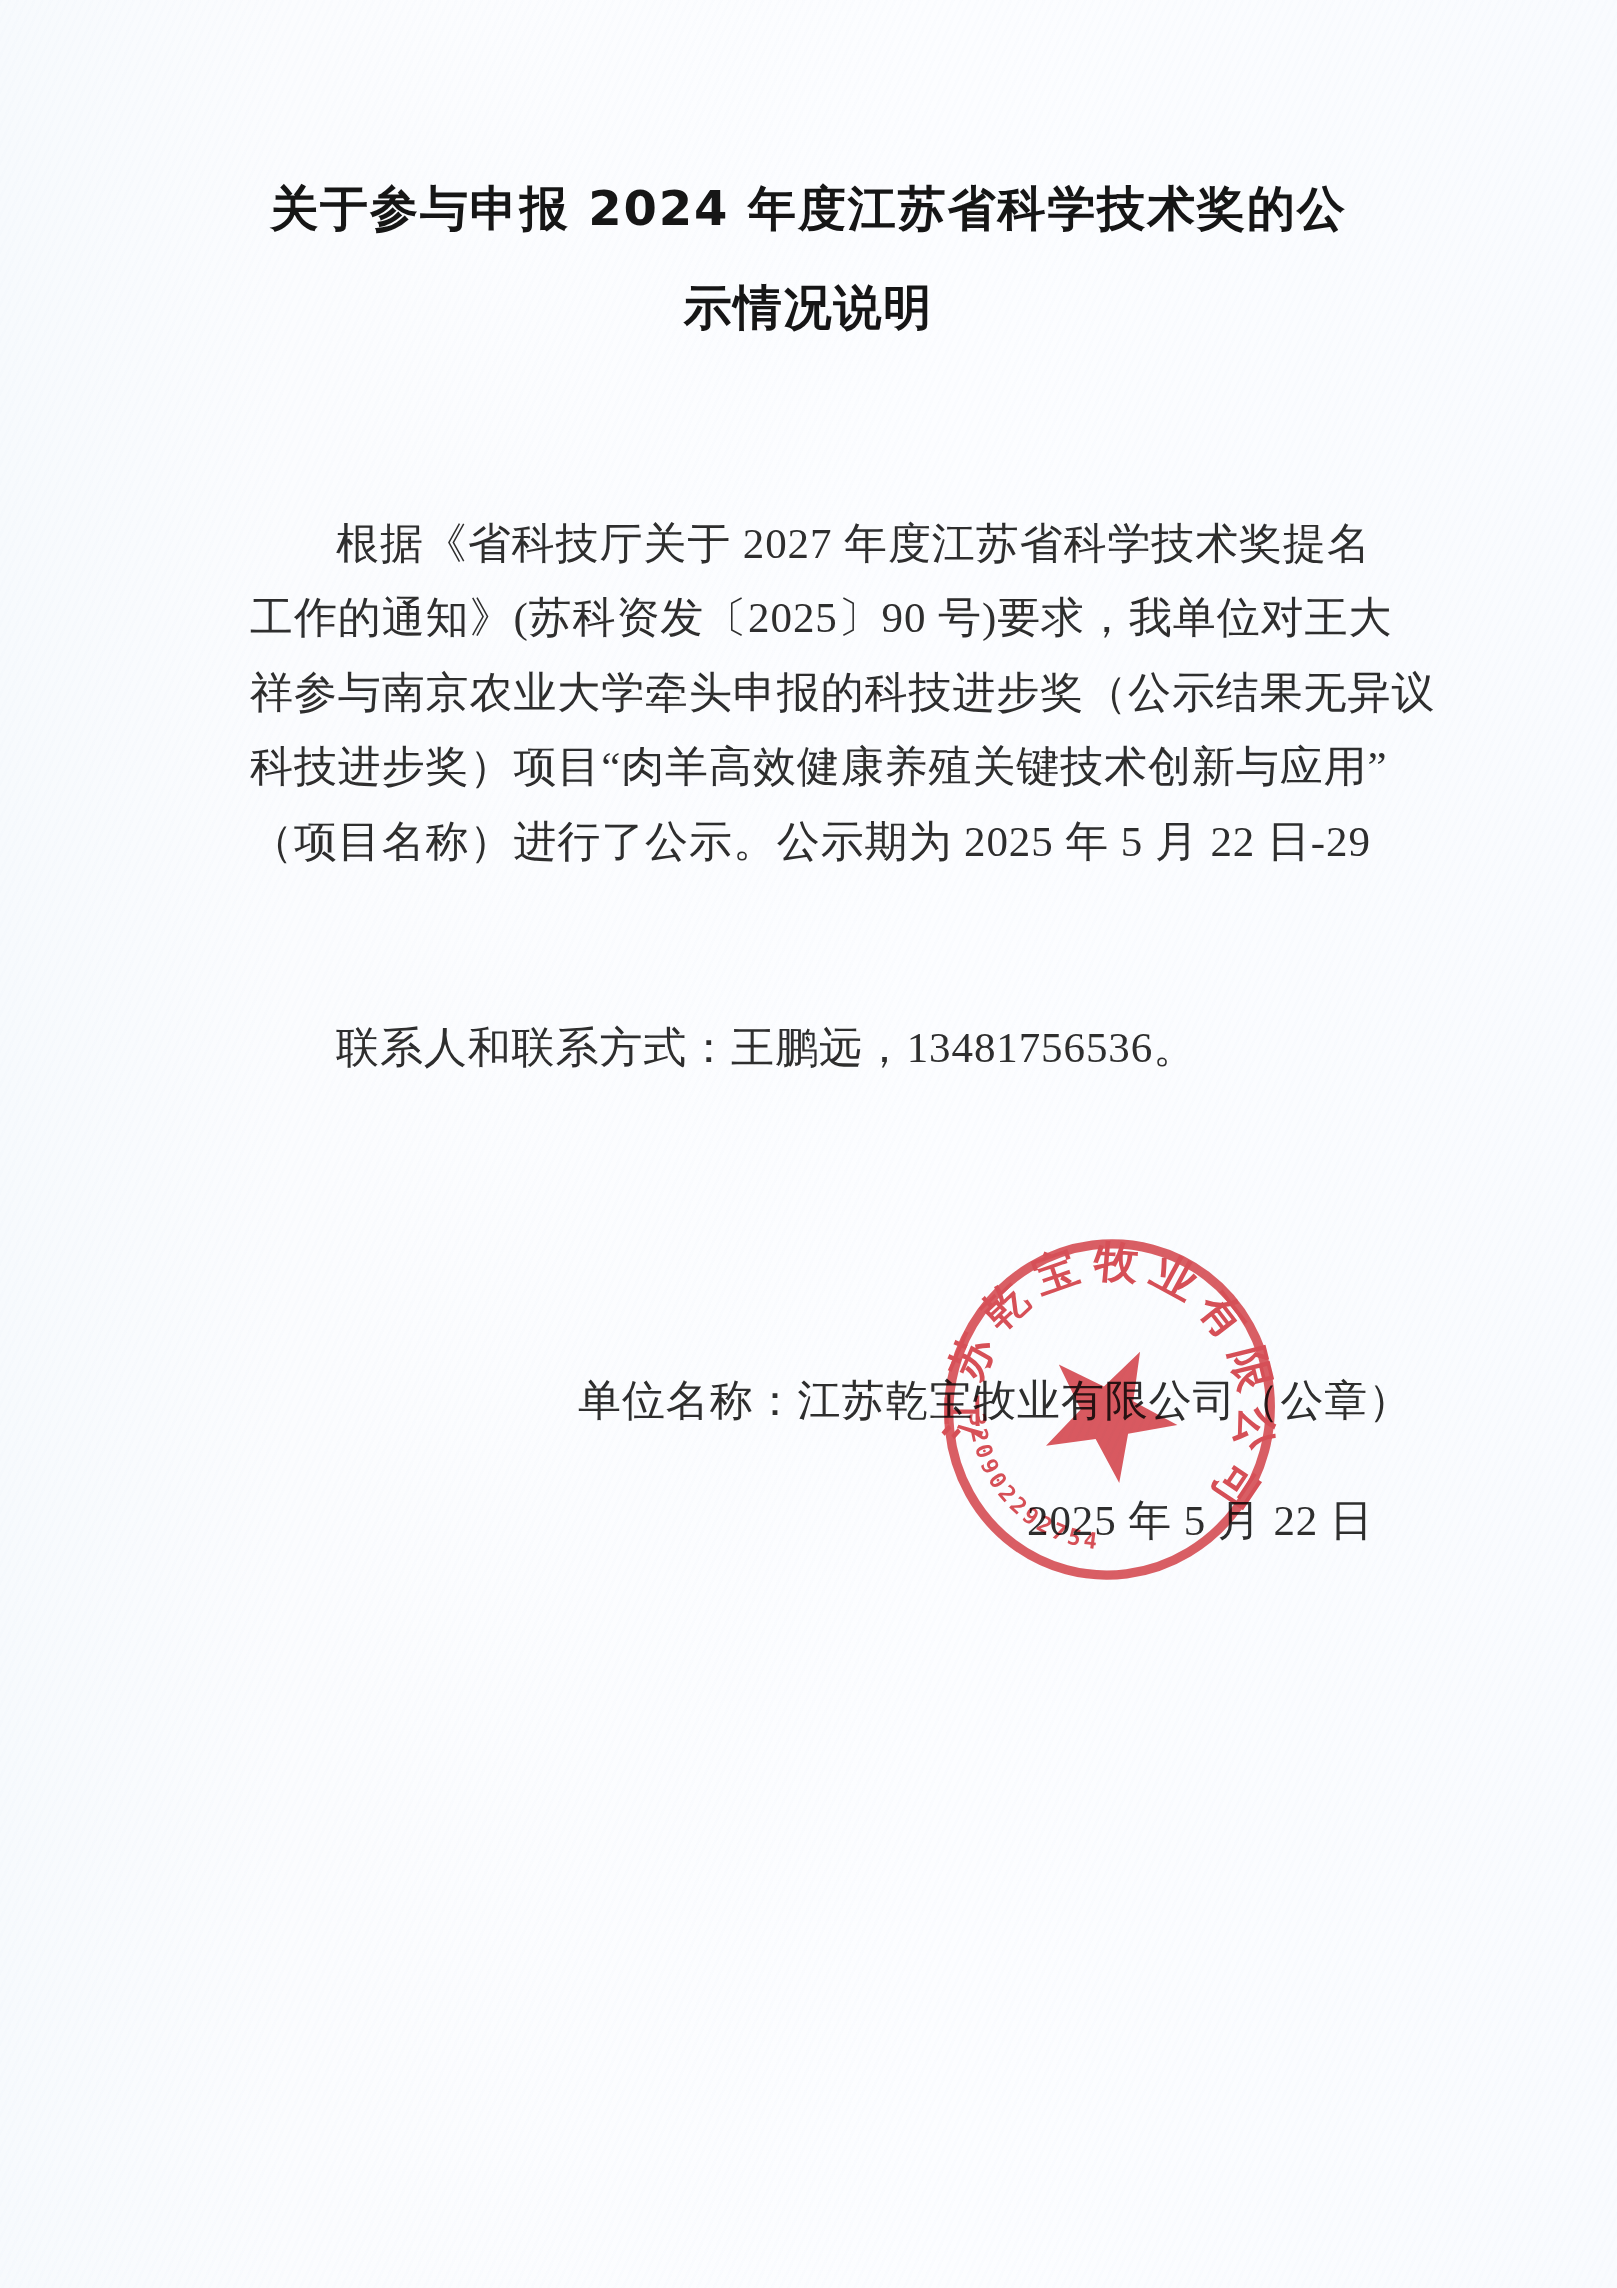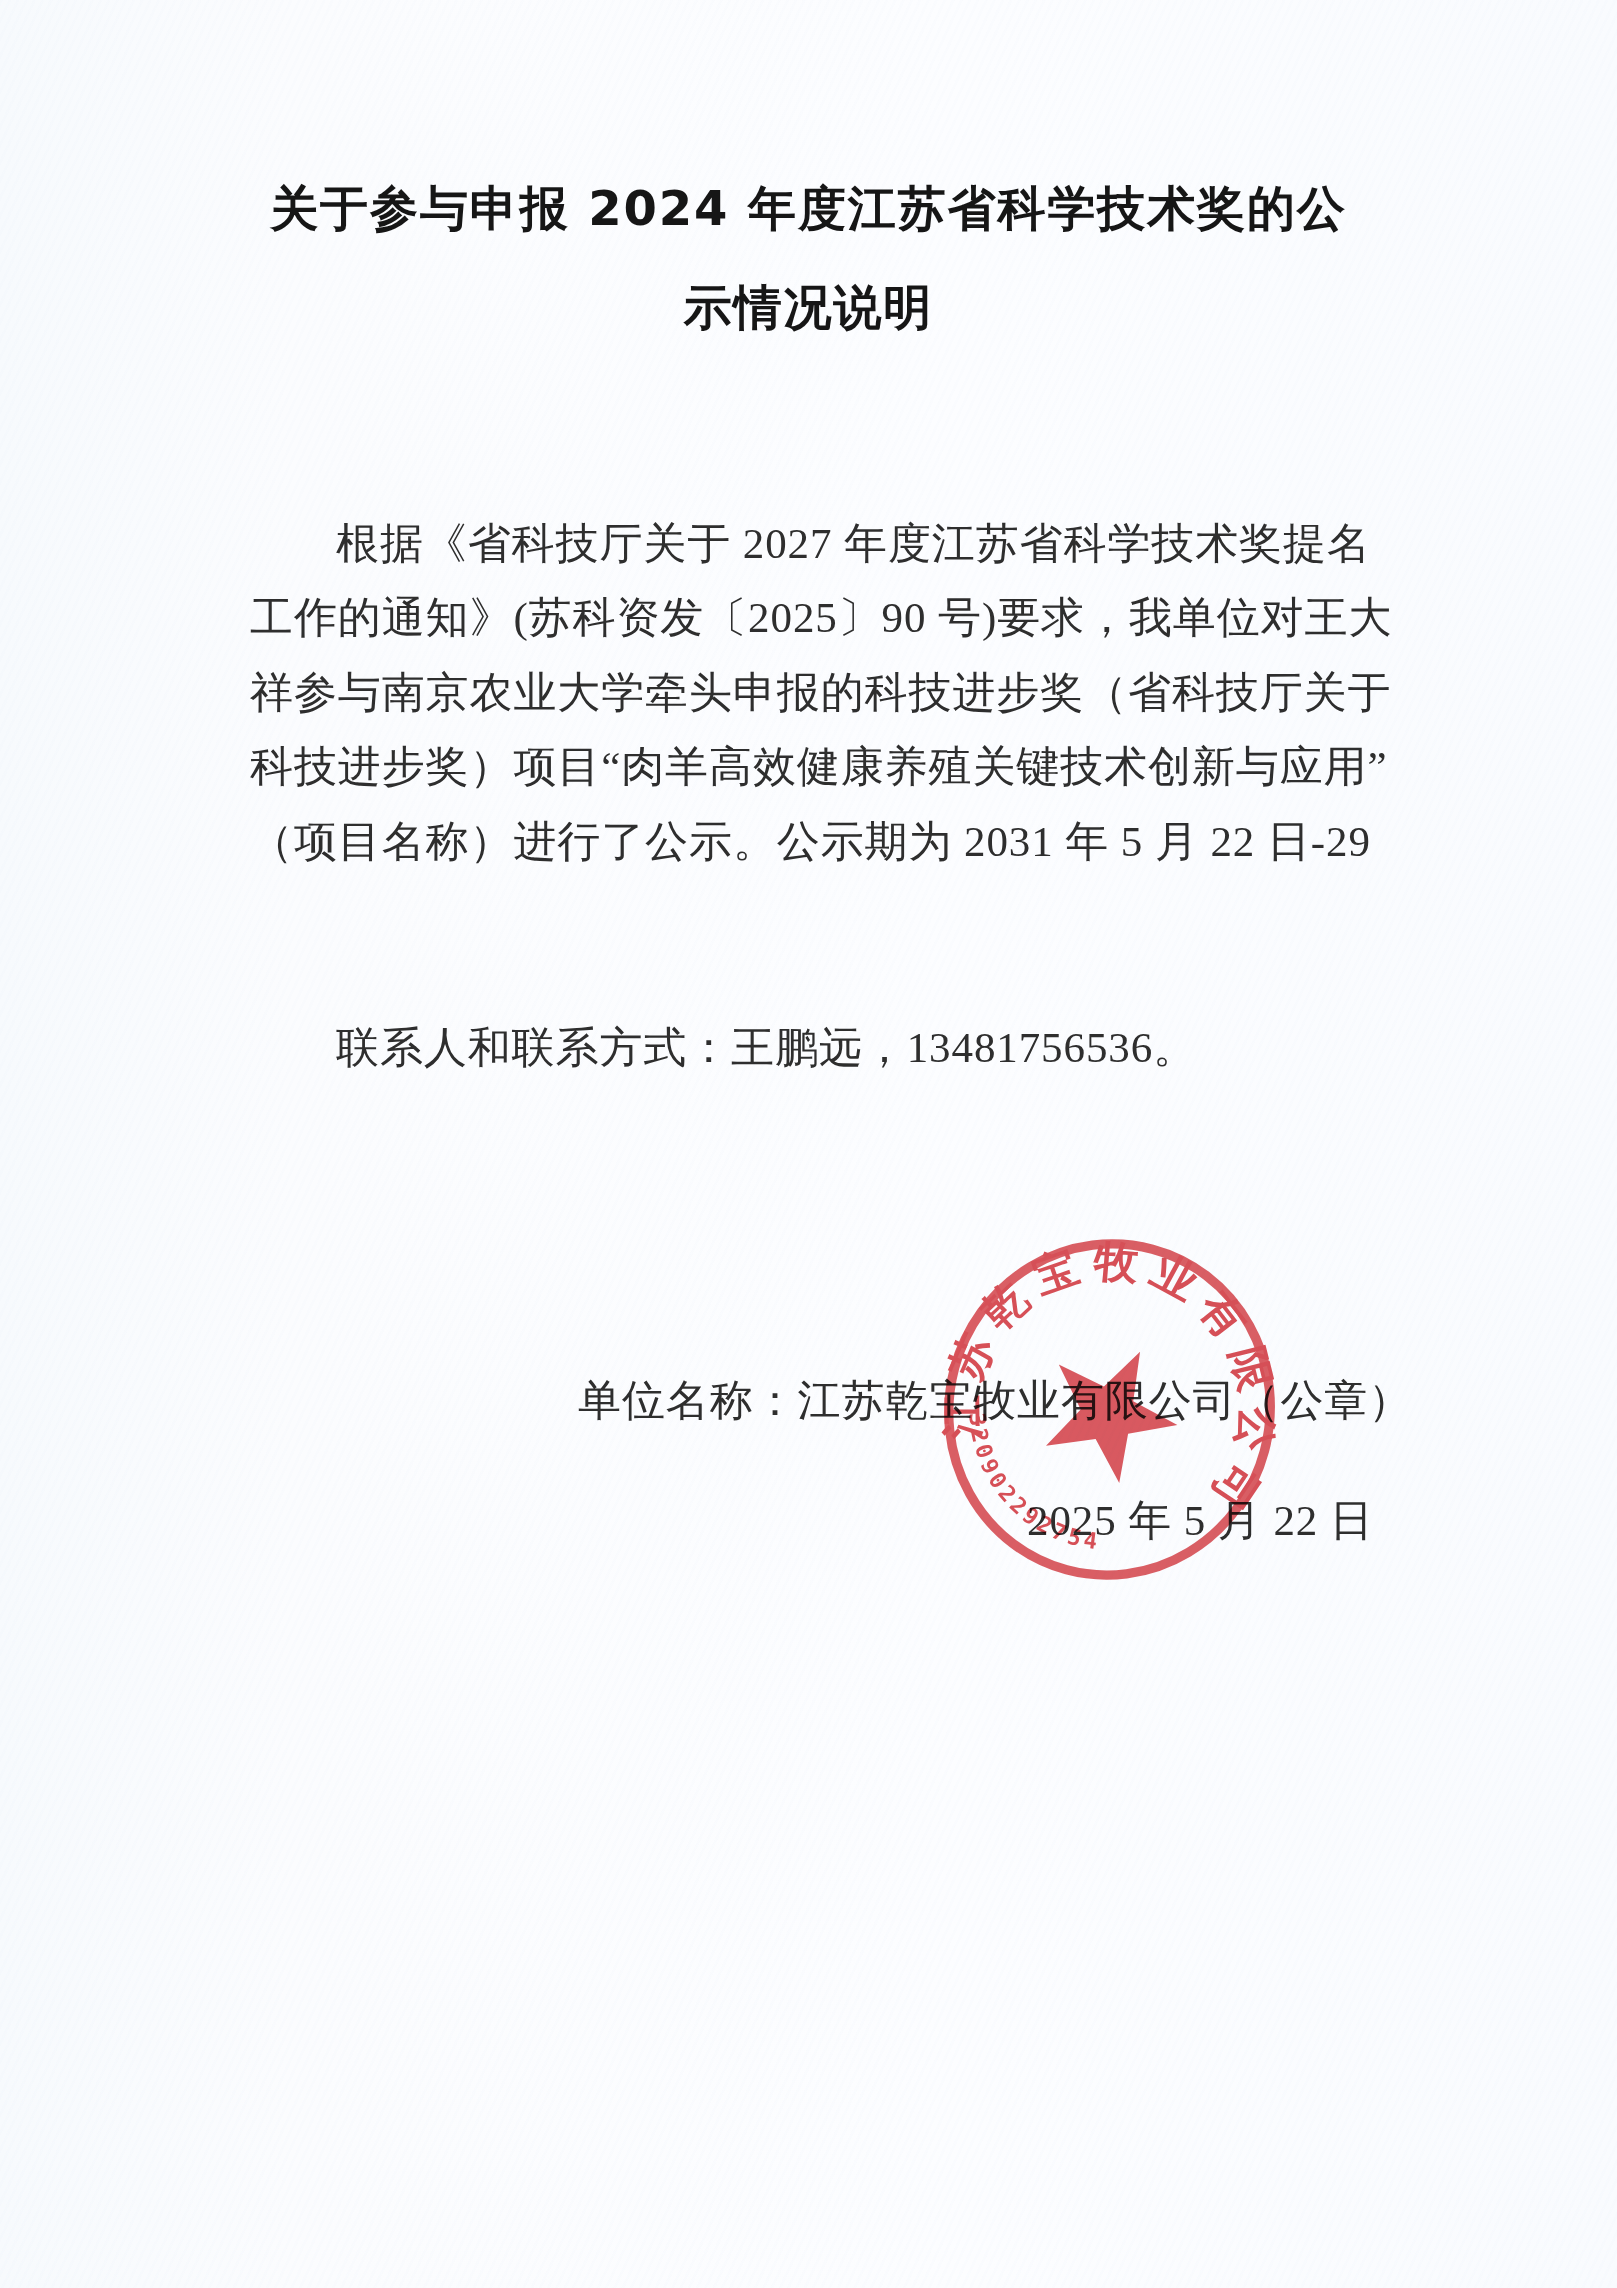--- a/index.html
+++ b/index.html
@@ -76,23 +76,23 @@
 </head>
 <body>
 
 <div class="page">
 
   <div class="doc-title title-1">关于参与申报 2024 年度江苏省科学技术奖的公</div>
   <div class="doc-title title-2">示情况说明</div>
 
   <div class="body-line indent" style="top:515px">根据《省科技厅关于 2027 年度江苏省科学技术奖提名</div>
   <div class="body-line" style="top:589px">工作的通知》(苏科资发〔2025〕90 号)要求，我单位对王大</div>
-  <div class="body-line" style="top:664px">祥参与南京农业大学牵头申报的科技进步奖（省科技厅关于</div>
+  <div class="body-line" style="top:664px">祥参与南京农业大学牵头申报的科技进步奖（公示结果无异议</div>
   <div class="body-line" style="top:738px">科技进步奖）项目“肉羊高效健康养殖关键技术创新与应用”</div>
-  <div class="body-line" style="top:813px">（项目名称）进行了公示。公示期为 2031 年 5 月 22 日-29</div>
+  <div class="body-line" style="top:813px">（项目名称）进行了公示。公示期为 2025 年 5 月 22 日-29</div>
 
   <div class="body-line indent" style="top:1019px">联系人和联系方式：王鹏远，13481756536。</div>
 
 
   <div class="sig-line" style="top:1372px; left:578px;">单位名称：江苏乾宝牧业有限公司（公章）</div>
 
   <div class="sig-line" style="top:1492px; left:986px;margin-left:41px;">2025 年 5 月 22 日</div>
 
   <div class="seal-wrap">
     <svg width="373" height="373" viewBox="0 0 400 400">

